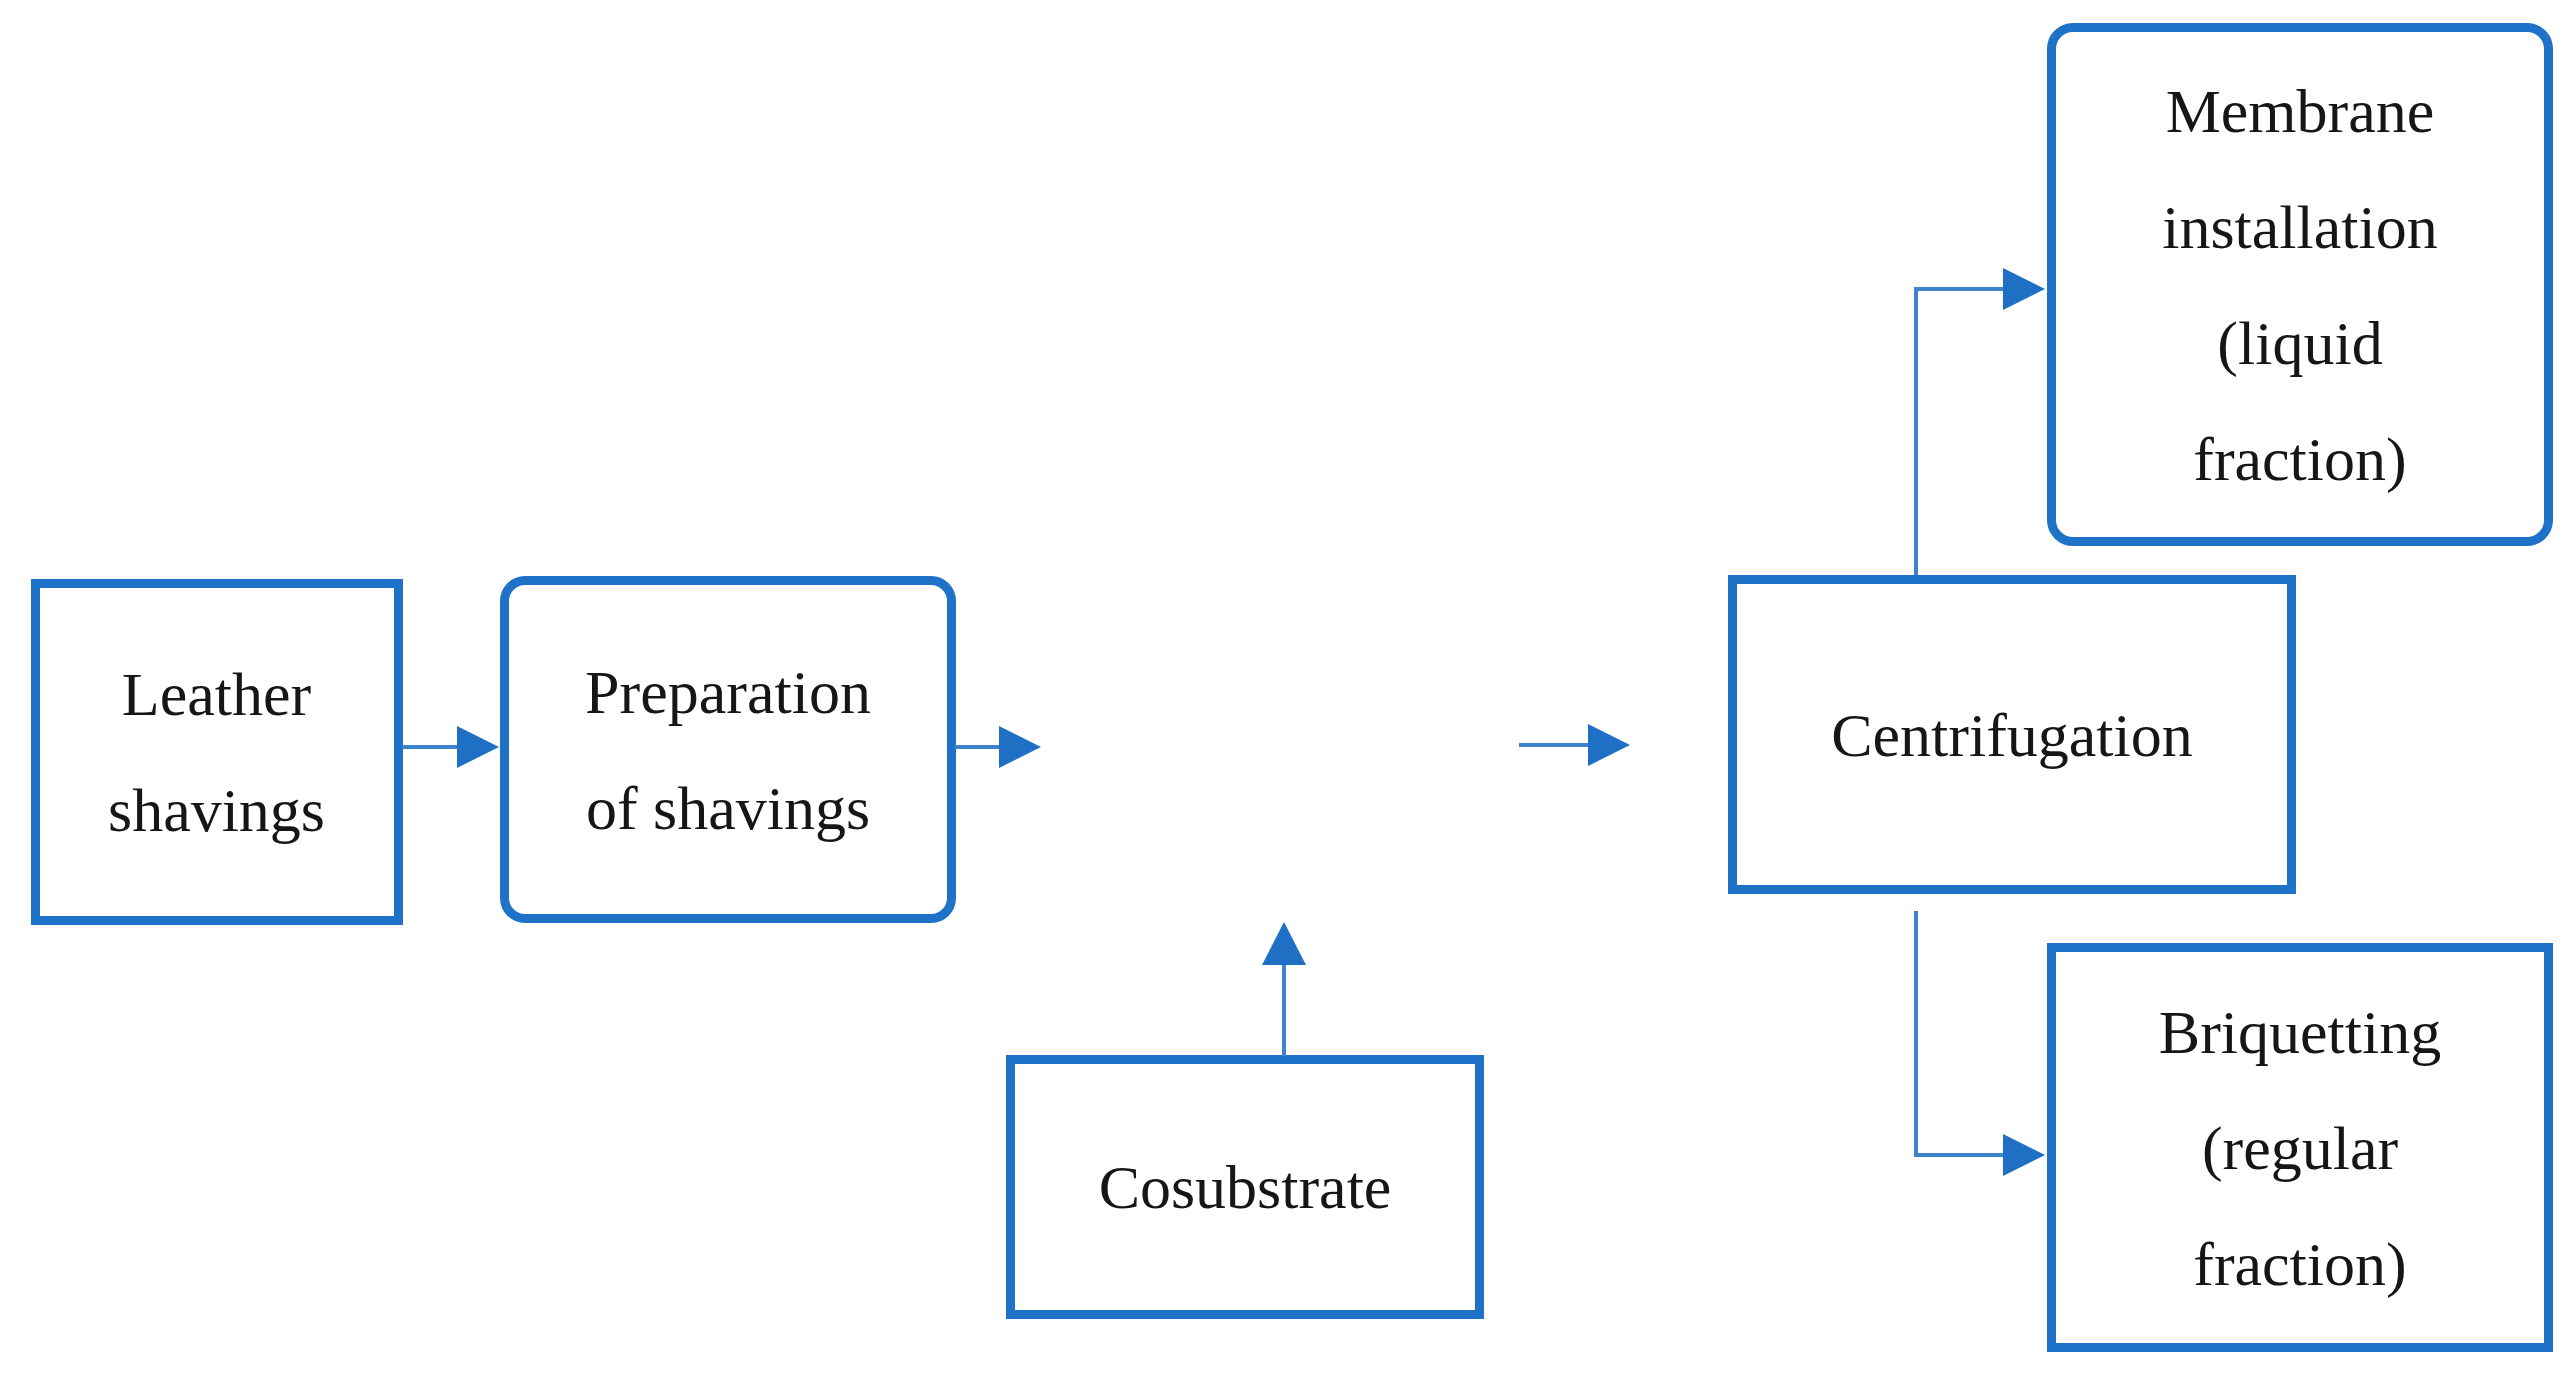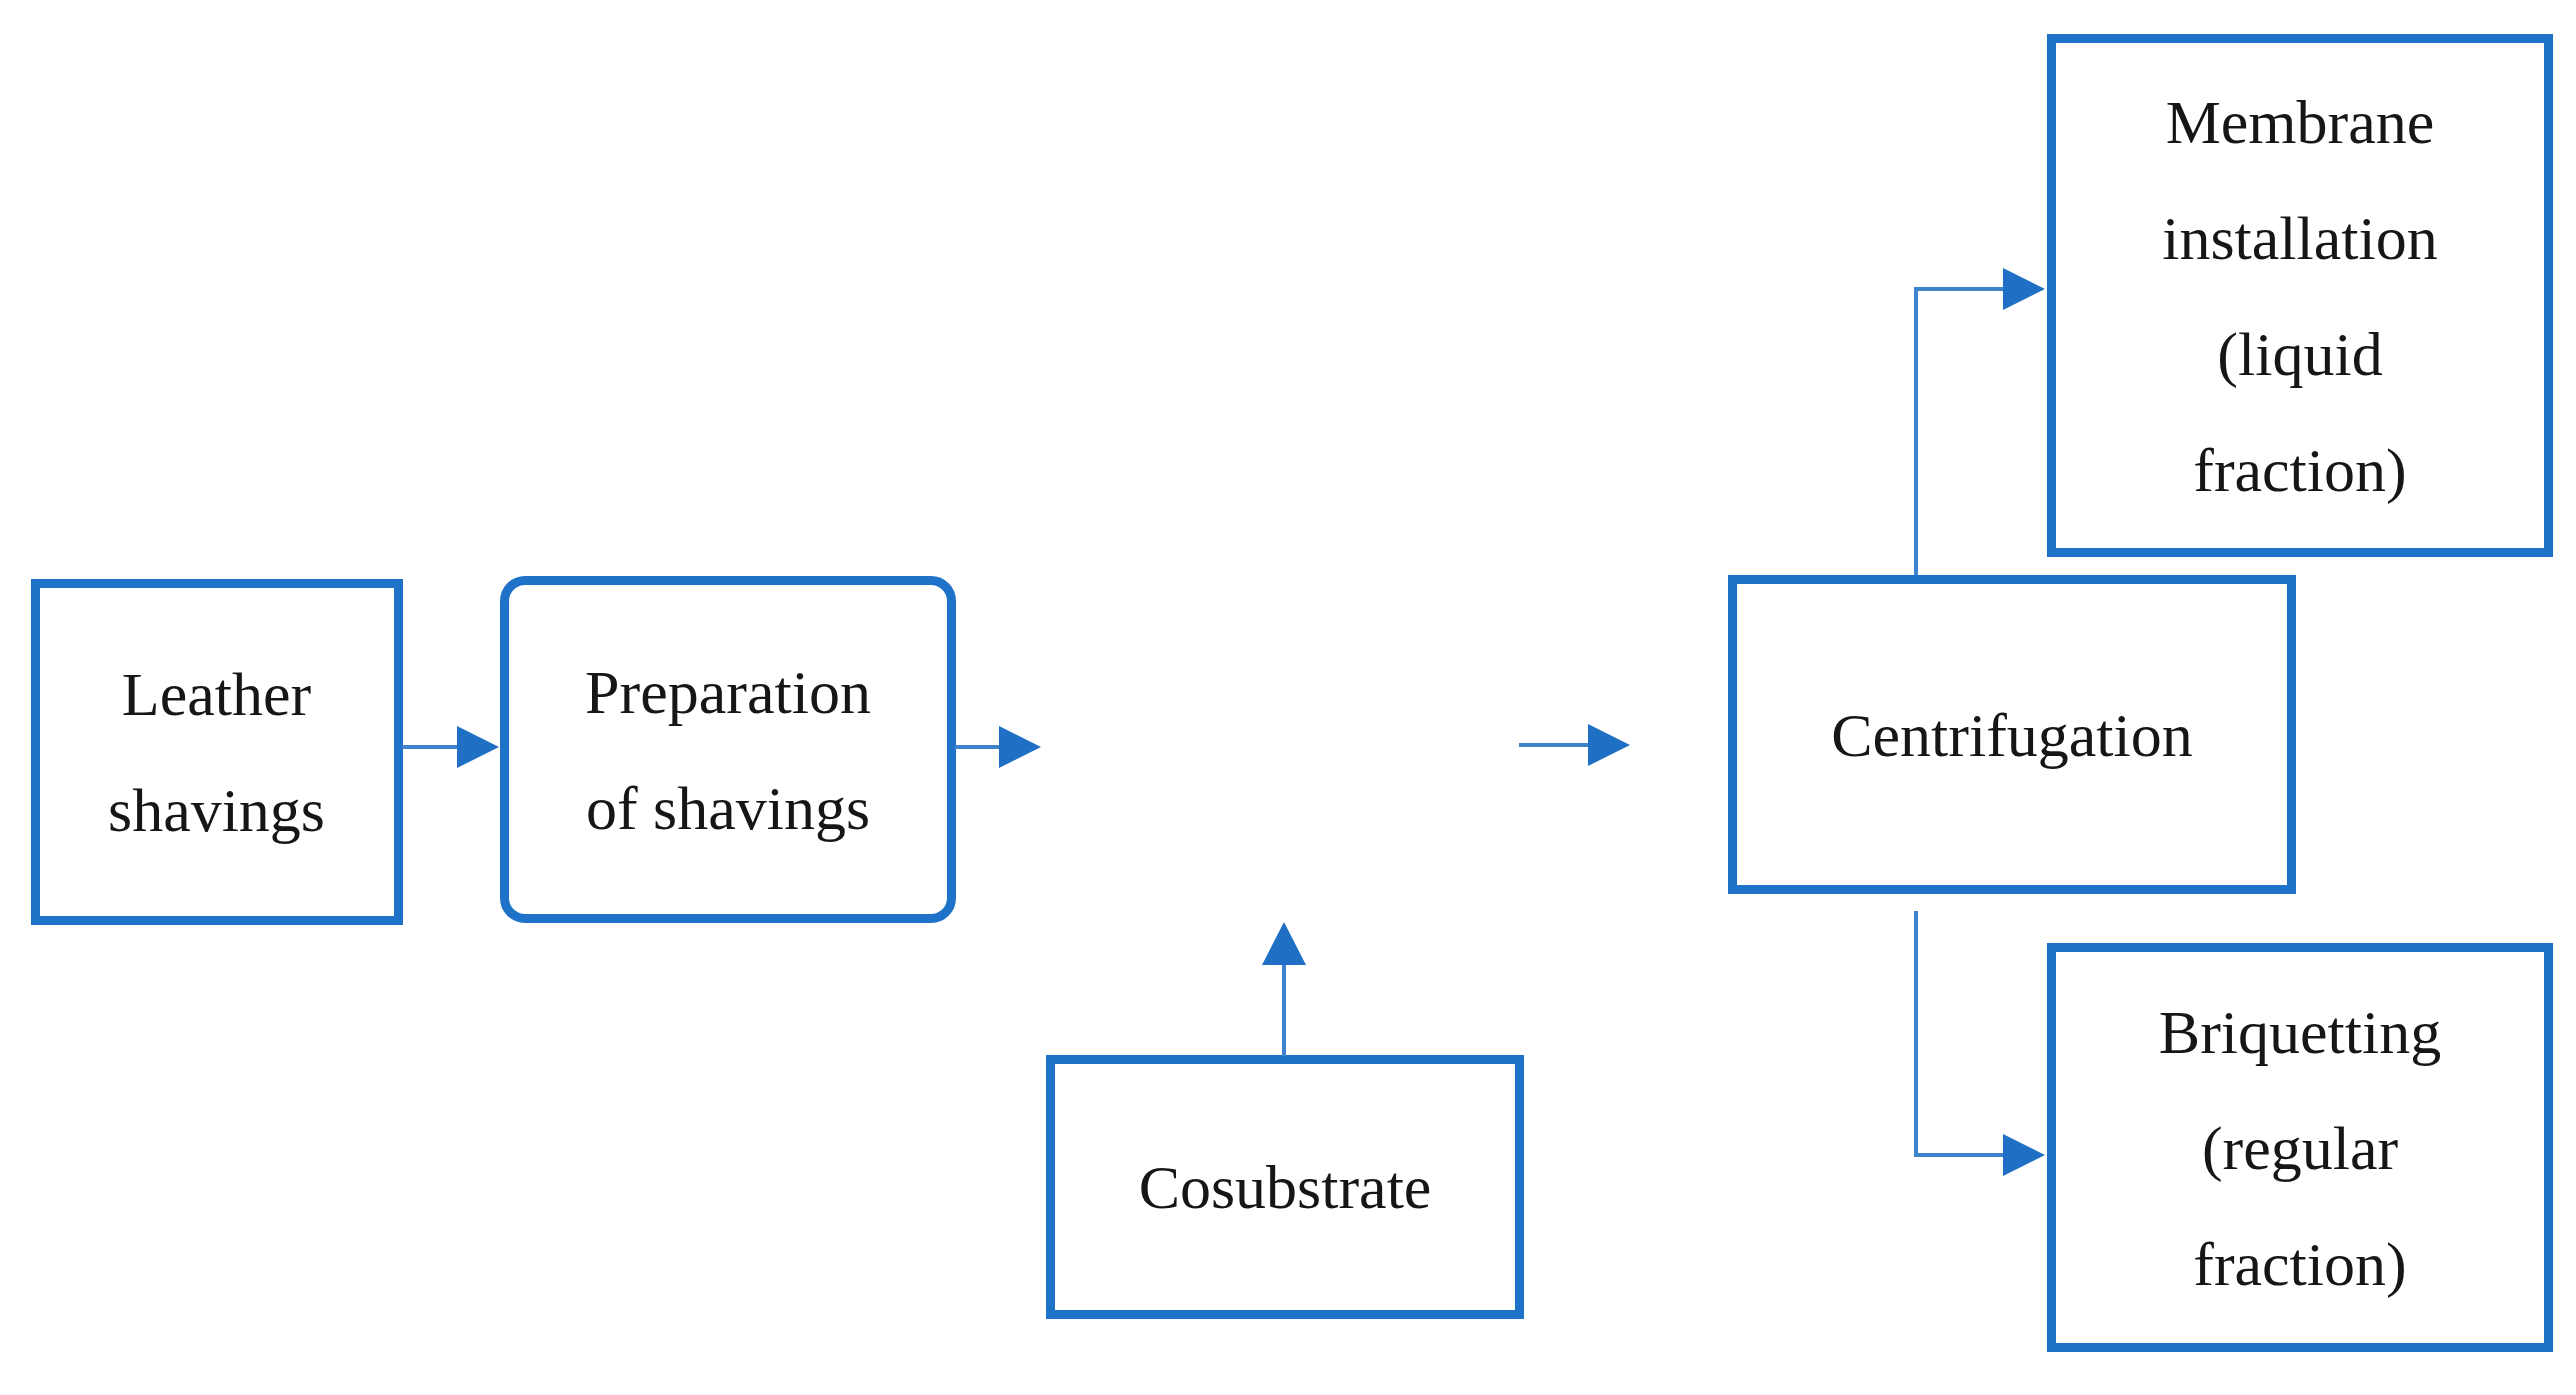--- a/index.html
+++ b/index.html
@@ -33,23 +33,23 @@
     white-space: pre-line;
     font-size: 62px;
     line-height: 116px;
     color: var(--text);
   }
   
   .n-leather       { left: 30.5px;   top: 579px;  width: 372px; height: 346px; }
   .n-preparation   { left: 500px;  top: 576px;  width: 456px; height: 347px; border-radius: 25px; }
   .n-fermentation  { left: 1040px; top: 576px;  width: 480px; height: 347px; }
   .n-centrifuge    { left: 1728px; top: 575px;  width: 568px; height: 319px; }
-  .n-membrane      { left: 2047px; top: 34px;   width: 506px; height: 523px; }
+  .n-membrane      { left: 2047px; top: 23px;   width: 506px; height: 523px; border-radius: 26px; }
   .n-briquetting   { left: 2047px; top: 943px;  width: 506px; height: 409px; }
-  .n-cosubstrate   { left: 1046px; top: 1055px; width: 478px; height: 264px; }
+  .n-cosubstrate   { left: 1006px; top: 1055px; width: 478px; height: 264px; }
 
   
   .line { position: absolute; background: var(--connector); }
   .e1-line  { left: 402px;  top: 745px;  width: 59px;  height: 3.8px; }
   .e2-line  { left: 955px; top: 745px;  width: 48px;  height: 3.8px; }
   .e3-line  { left: 1519px; top: 743px;  width: 73px;  height: 3.8px; }
   .e4-line  { left: 1282px; top: 964px; width: 3.8px;   height: 92px; }
   .e5-vline { left: 1914px; top: 289px;  width: 3.8px;   height: 286px; }
   .e5-hline { left: 1914px; top: 287px;  width: 94px;  height: 3.8px; }
   .e6-vline { left: 1914px; top: 911px;  width: 3.8px;   height: 244px; }

